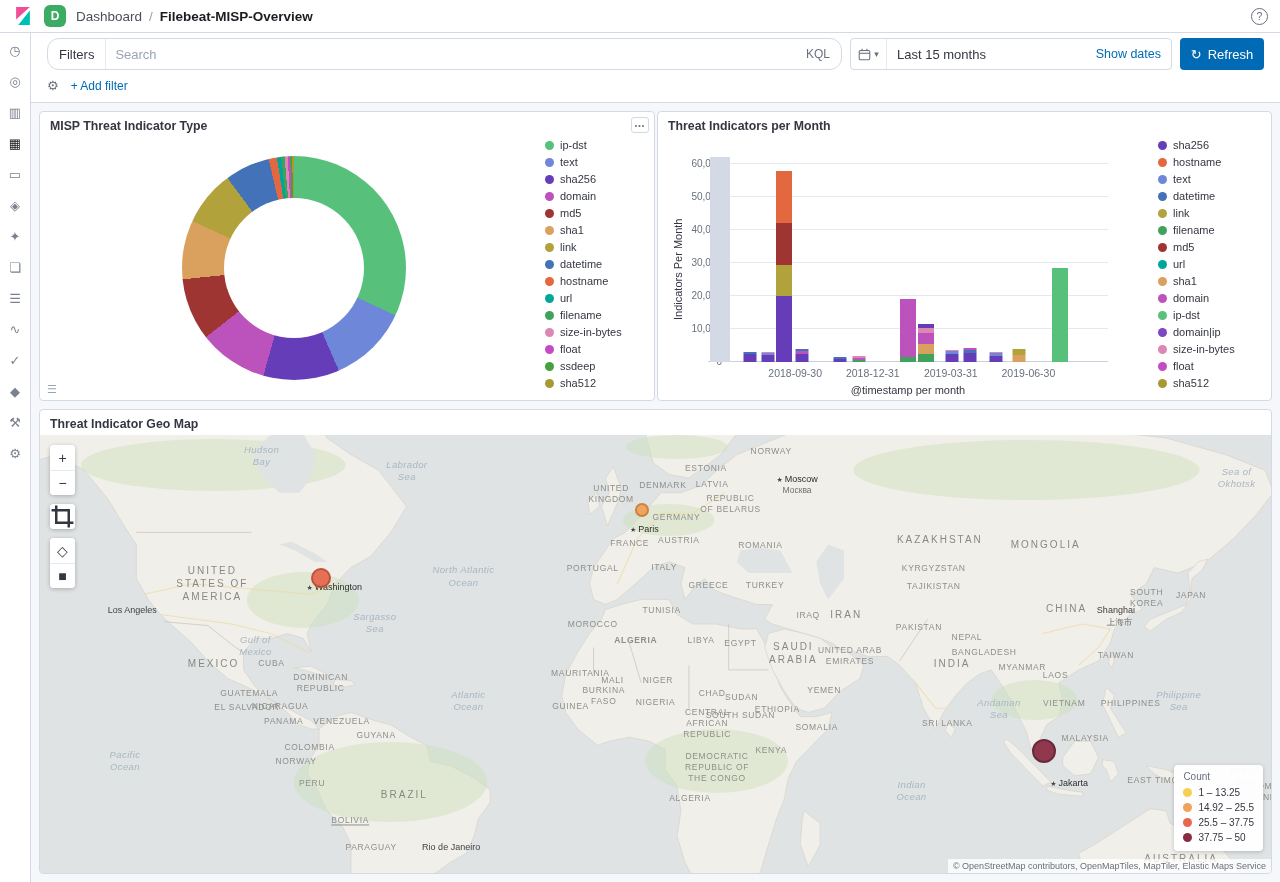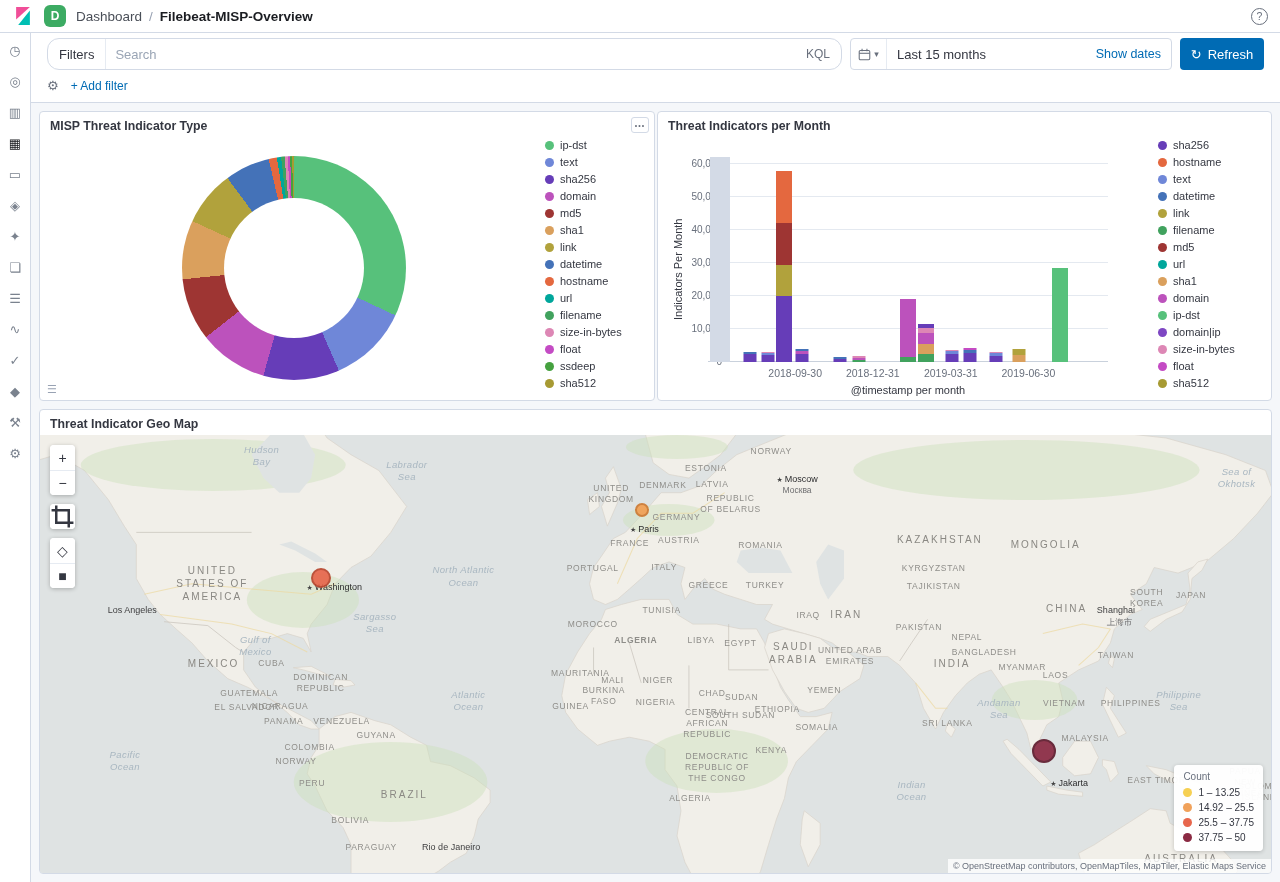--- a/index.html
+++ b/index.html
@@ -573,21 +573,21 @@
 REPUBLIC OF
 THE CONGO</div>
                   <div class="mlabel k-c" style="left: 84.9%; top: 69.4%;">MALAYSIA</div>
                   <div class="mlabel k-c" style="left: 19.8%; top: 65.5%;">PANAMA</div>
                   <div class="mlabel k-c" style="left: 24.5%; top: 65.5%;">VENEZUELA</div>
                   <div class="mlabel k-c" style="left: 27.3%; top: 68.7%;">GUYANA</div>
                   <div class="mlabel k-c" style="left: 21.9%; top: 71.5%;">COLOMBIA</div>
                   <div class="mlabel k-c" style="left: 20.8%; top: 74.7%;">NORWAY</div>
                   <div class="mlabel k-c" style="left: 22.1%; top: 79.7%;">PERU</div>
                   <div class="mlabel k-b" style="left: 29.6%; top: 82%;">BRAZIL</div>
-                  <div class="mlabel k-c" style="left: 25.2%; top: 88.1%;">BOLIVIA</div>
+                  <div class="mlabel k-c" style="left: 25.2%; top: 88.1%; text-decoration: underline;">BOLIVIA</div>
                   <div class="mlabel k-c" style="left: 26.9%; top: 94.3%;">PARAGUAY</div>
                   <div class="mlabel k-c" style="left: 52.8%; top: 83.1%;">ALGERIA</div>
                   <div class="mlabel k-c" style="left: 97.9%; top: 79.4%;">PAPUA NEW
 GUINEA</div>
                   <div class="mlabel k-c" style="left: 90.7%; top: 79%;">EAST TIMOR</div>
                   <div class="mlabel k-b" style="left: 92.7%; top: 96.6%;">AUSTRALIA</div>
                   <div class="mlabel k-c" style="left: 99.3%; top: 81.5%;">SOLOMON
 ISLANDS</div>
                   <div class="mlabel k-p" style="left: 23.9%; top: 35%;">Washington</div>
                   <div class="mlabel k-p" style="left: 49.1%; top: 21.7%;">Paris</div>

